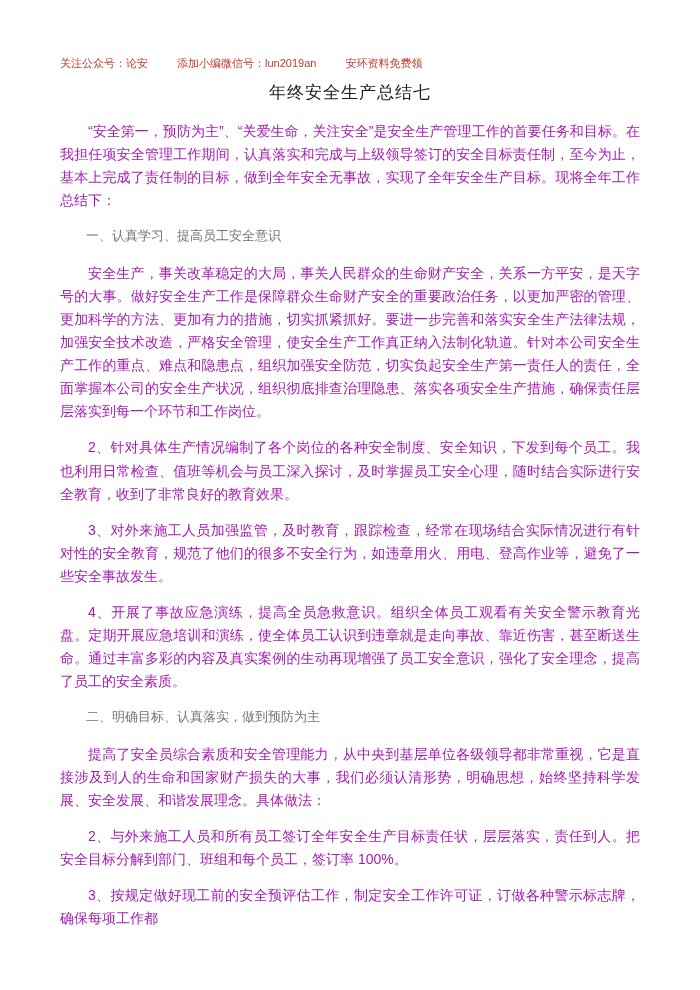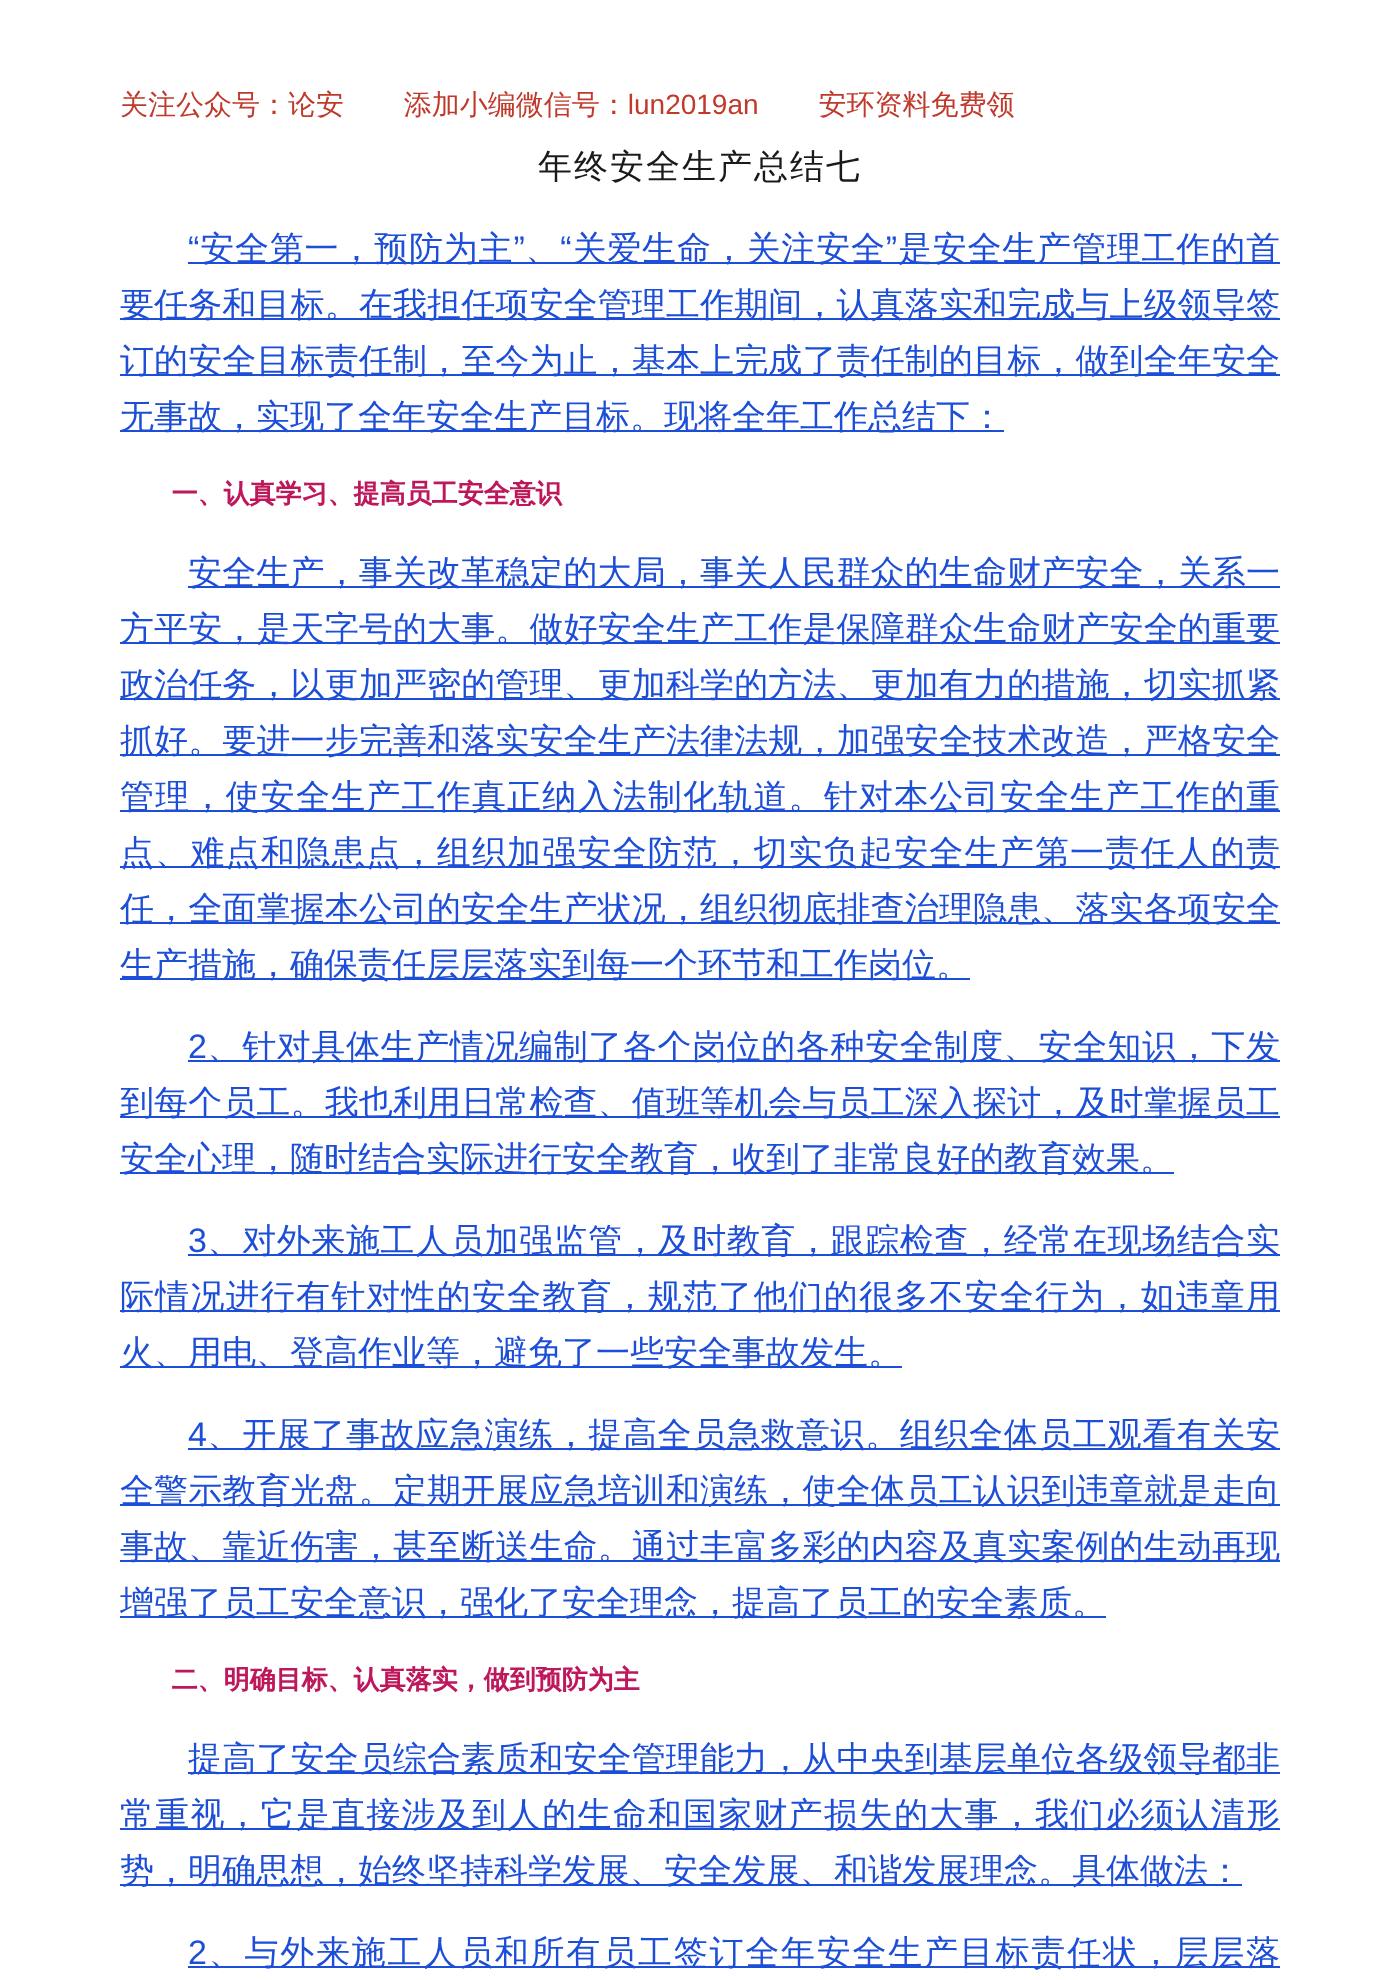--- a/index.html
+++ b/index.html
@@ -13,55 +13,54 @@
     width: 700px;
     height: 990px;
     margin: 0 auto;
     background: #ffffff;
     box-sizing: border-box;
     padding: 44px 60px 0 60px;
     overflow: hidden;
     color: #262626;
   }
   .notice {
-    font-size: 14px;
+    font-size: 11px;
     color: #c0392b;
-    margin: 0 0 10px 0;
+    margin: 12px 0 10px 0;
     white-space: nowrap;
   }
   .notice .seg {
     margin-right: 26px;
   }
   .notice .seg:last-child {
     margin-right: 0;
   }
   .doc-title {
     text-align: center;
     font-size: 17px;
     font-weight: normal;
     color: #1a1a1a;
     margin: 4px 0 16px 0;
     letter-spacing: 1px;
   }
   .para {
-    font-size: 17px;
+    font-size: 14px;
     line-height: 1.65;
     text-align: justify;
     text-indent: 2em;
     margin: 0 0 13px 0;
-    color: #1d4ed8;
-    text-decoration: underline;
+    color: #a21caf;
   }
   .heading {
     font-size: 13px;
     line-height: 1.65;
-    font-weight: bold;
+    font-weight: normal;
     text-indent: 2em;
     margin: 2px 0 15px 0;
-    color: #be185d;
+    color: #737373;
   }
 </style>
 </head>
 <body>
 
 <div class="page">
 
   <p class="notice">
     <span class="seg">关注公众号：论安</span>
     <span class="seg">添加小编微信号：lun2019an</span>

